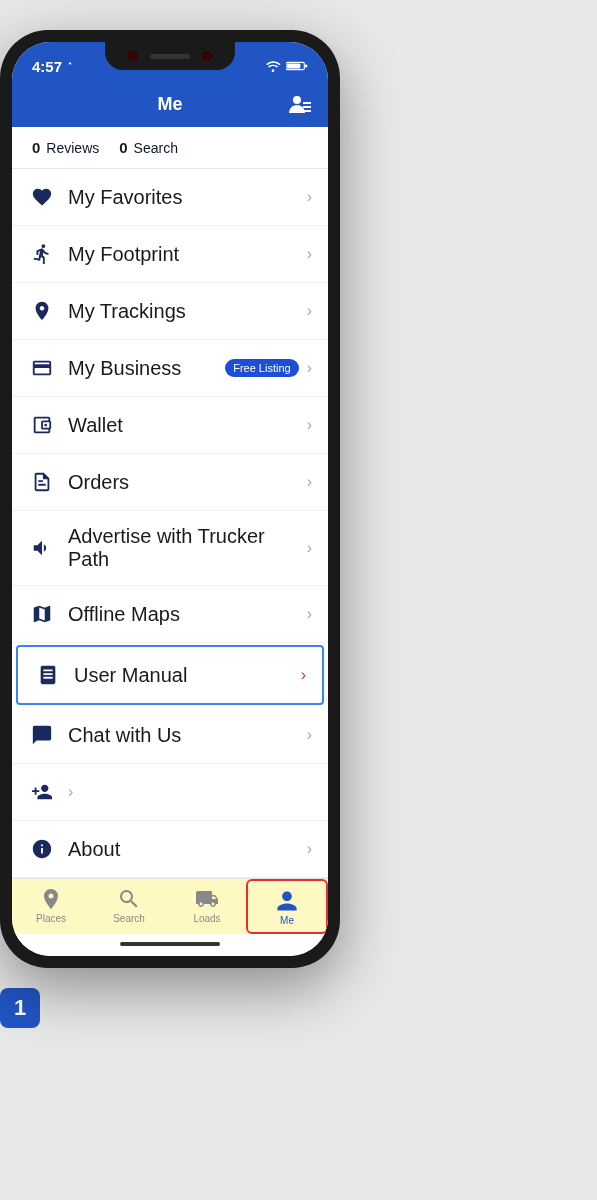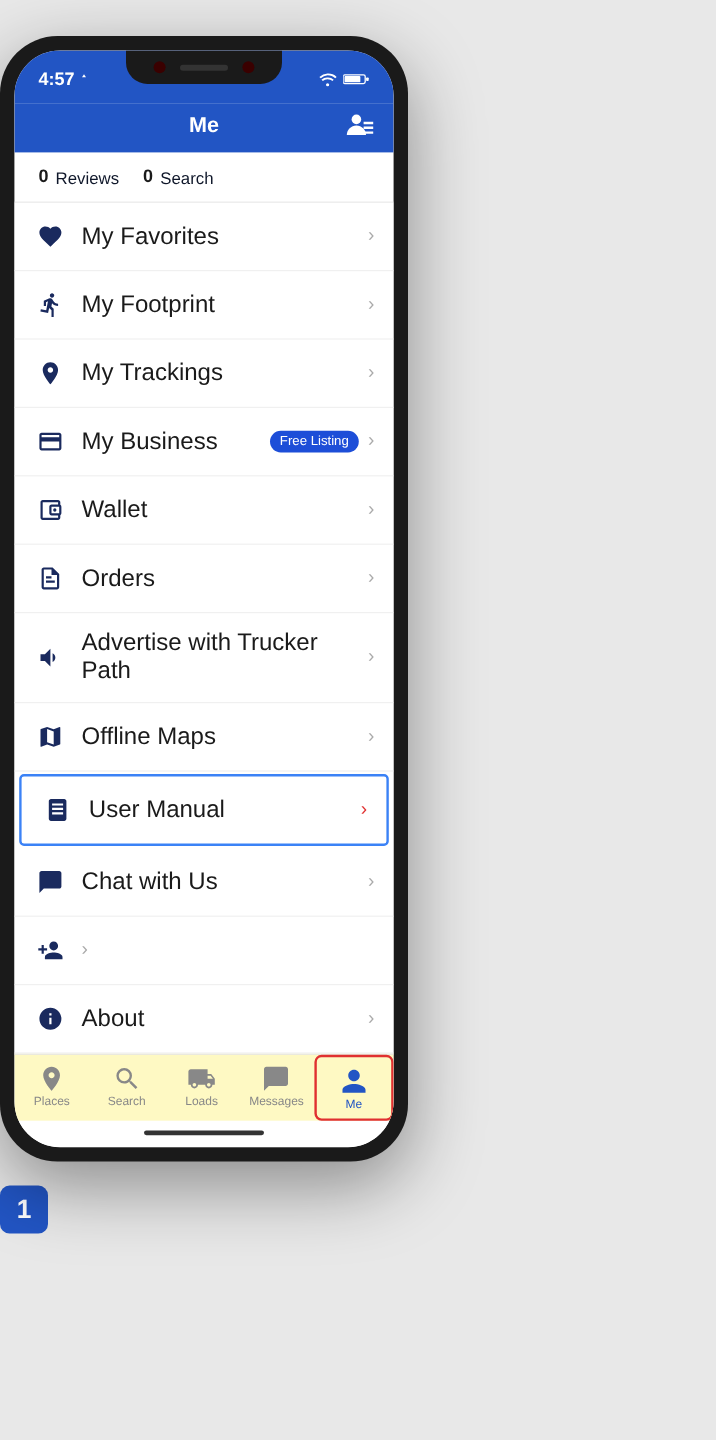--- a/index.html
+++ b/index.html
@@ -435,26 +435,20 @@
           <span class="nav-label">Search</span>
         </div>
 
         <div class="nav-item inactive">
           <svg viewBox="0 0 24 24" fill="#888">
             <path d="M20 8h-3V4H3c-1.1 0-2 .9-2 2v11h2c0 1.66 1.34 3 3 3s3-1.34 3-3h6c0 1.66 1.34 3 3 3s3-1.34 3-3h2v-5l-3-4zM6 18.5c-.83 0-1.5-.67-1.5-1.5s.67-1.5 1.5-1.5 1.5.67 1.5 1.5-.67 1.5-1.5 1.5zm13.5-9l1.96 2.5H17V9.5h2.5zm-1.5 9c-.83 0-1.5-.67-1.5-1.5s.67-1.5 1.5-1.5 1.5.67 1.5 1.5-.67 1.5-1.5 1.5z"></path>
           </svg>
           <span class="nav-label">Loads</span>
         </div>
 
-        <div class="nav-item inactive">
-          <svg viewBox="0 0 24 24" fill="#888">
-            <path d="M20 2H4c-1.1 0-2 .9-2 2v18l4-4h14c1.1 0 2-.9 2-2V4c0-1.1-.9-2-2-2z"></path>
-          </svg>
-          <span class="nav-label">Messages</span>
-        </div>
 
         <div class="nav-item active-me">
           <svg viewBox="0 0 24 24">
             <path d="M12 12c2.7 0 4.8-2.1 4.8-4.8S14.7 2.4 12 2.4 7.2 4.5 7.2 7.2 9.3 12 12 12zm0 2.4c-3.2 0-9.6 1.6-9.6 4.8v2.4h19.2v-2.4c0-3.2-6.4-4.8-9.6-4.8z" fill="#2255c4"></path>
           </svg>
           <span class="nav-label" style="color:#2255c4;">Me</span>
         </div>
       </div>
 
       <div class="home-indicator">

